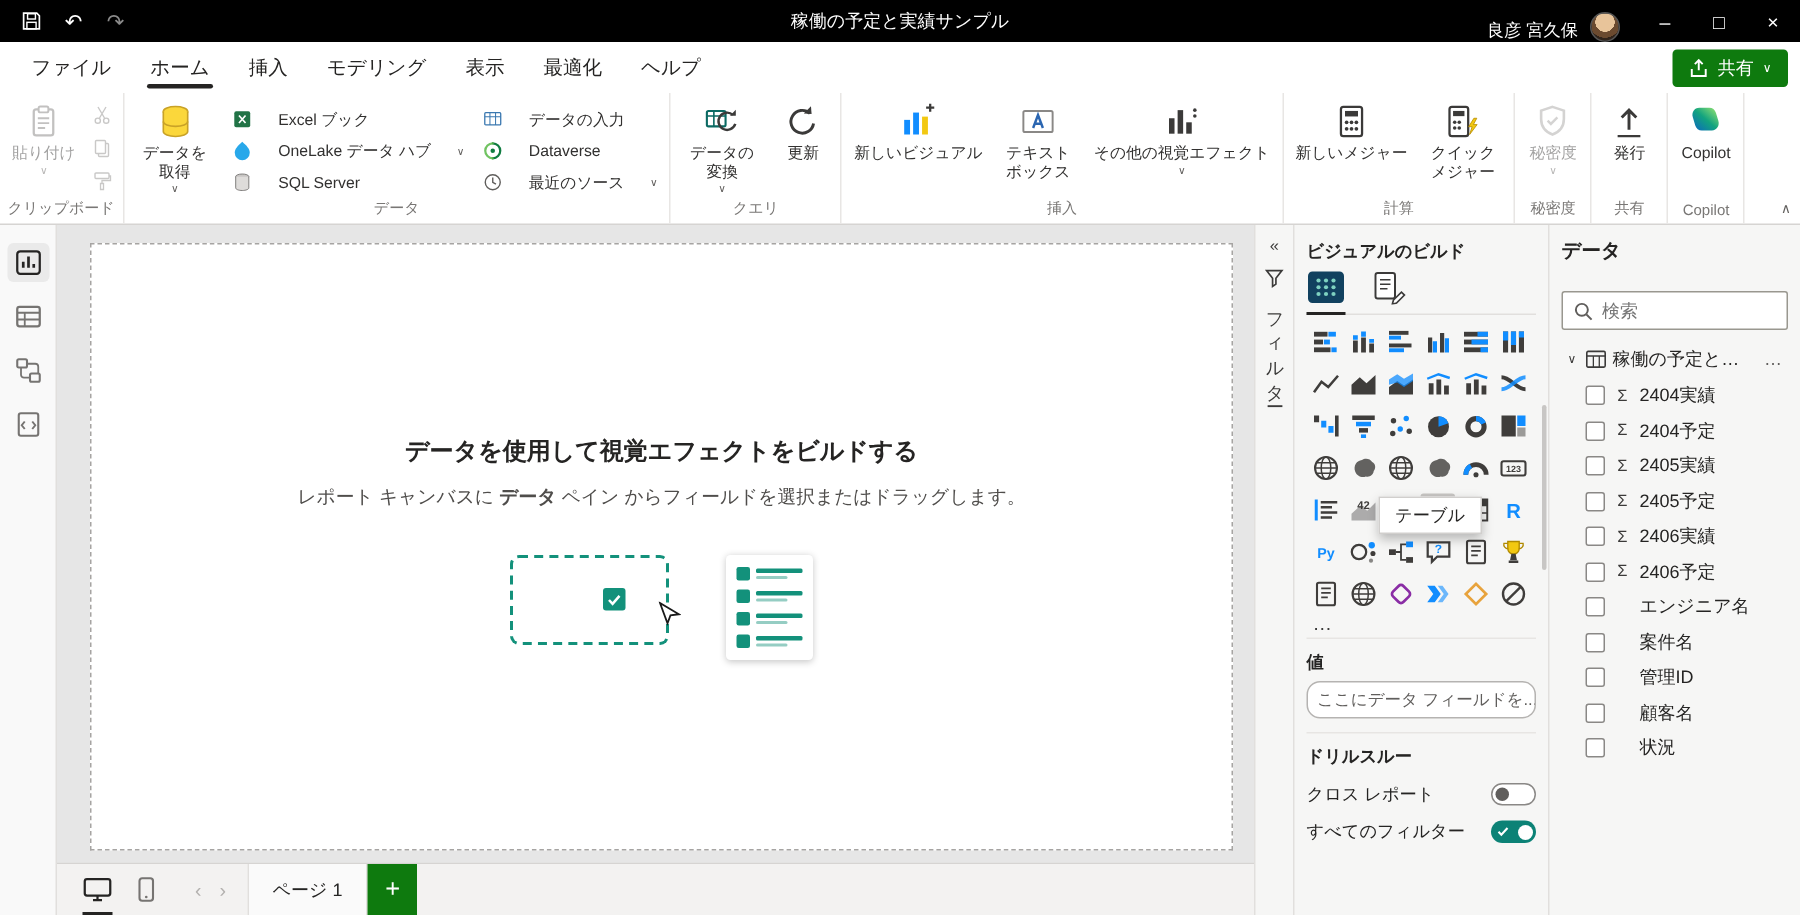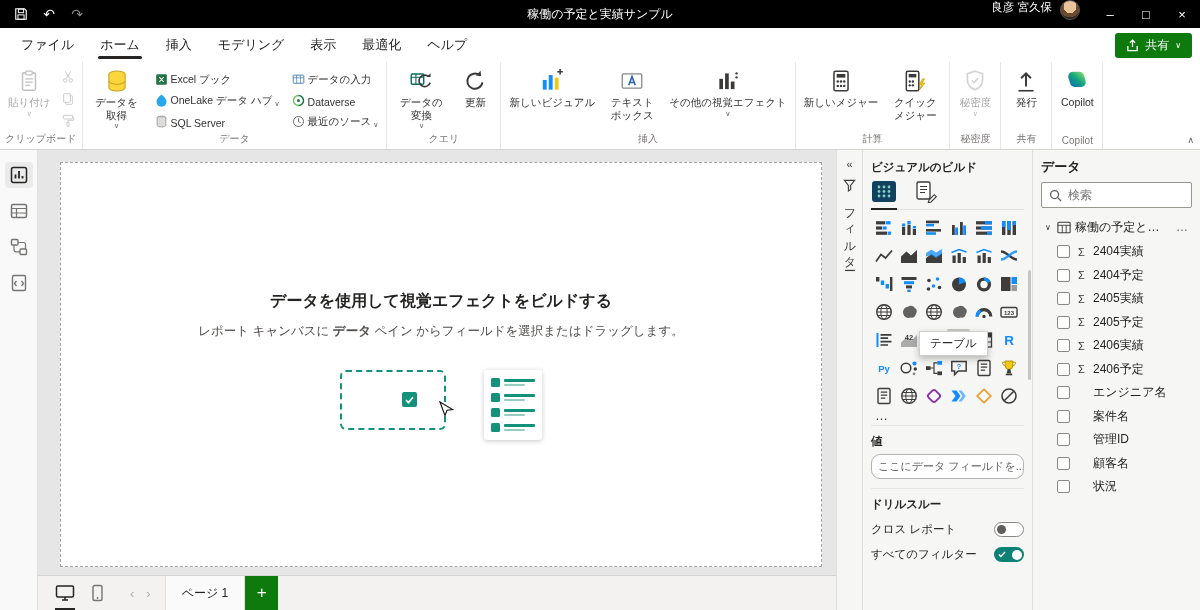--- a/index.html
+++ b/index.html
@@ -7,21 +7,21 @@
 html,body{width:1200px;height:610px;overflow:hidden}
 body{font-family:"Liberation Sans","DejaVu Sans",sans-serif;background:#e6e6e6;position:relative;color:#252423;font-size:12px}
 svg{display:block}
 
 
 #titlebar{position:absolute;top:0;left:0;right:0;height:28px;background:#000;display:flex;align-items:center;color:#fff;z-index:20}
 .tb-left{display:flex;align-items:center;gap:2px;padding-left:8px}
 .tb-ic{width:26px;height:22px;display:flex;align-items:center;justify-content:center;font-size:14px;cursor:pointer;border-radius:2px}
 .tb-ic.disabled{color:#8b8b8b;cursor:default}
 .tb-title{position:absolute;left:200px;right:200px;text-align:center;font-size:12px;pointer-events:none;white-space:nowrap}
-.tb-right{margin-left:auto;display:flex;align-items:flex-start;height:100%}
+.tb-right{margin-left:auto;display:flex;align-items:flex-end;height:100%}
 .tb-user{font-size:11.5px;margin-right:8px}
 .tb-avatar{width:20px;height:20px;border-radius:50%;background:radial-gradient(circle at 50% 32%,#e8c49a 0 42%,#6b4a2f 43% 68%,#30231a 69%);margin-right:12px;cursor:pointer;border:1px solid #555}
 .tb-win{width:36px;height:100%;display:flex;align-items:center;justify-content:center;font-size:13px;cursor:pointer}
 
 
 #menubar{position:absolute;top:28px;left:0;right:0;height:34px;background:#fff;display:flex;align-items:center;padding:0 8px;z-index:19}
 #menu-tabs{display:flex;height:100%}
 .menu-tab{padding:0 13px;display:flex;align-items:center;font-size:13px;position:relative;cursor:pointer}
 .menu-tab.active{font-weight:400}
 .menu-tab.active::after{content:"";position:absolute;left:11px;right:11px;bottom:3px;height:3px;background:#252423;border-radius:2px}
@@ -36,21 +36,21 @@
 .rgroup-label{font-size:10px;color:#797775;text-align:center;padding-bottom:3px;white-space:nowrap}
 .rbig{display:flex;flex-direction:column;align-items:center;padding:3px 4px 0;border-radius:3px;cursor:pointer;min-width:42px}
 .rbig.disabled{opacity:.45;cursor:default}
 .rbig .ricon{height:27px;display:flex;align-items:center}
 .rlbl{font-size:10.5px;line-height:1.2;margin-top:2px;text-align:center;white-space:nowrap;color:#323130}
 .rlbl.wrap{white-space:normal;max-width:52px}
 .rchev{font-size:7px;color:#605e5c;margin-top:1px}
 .rstack{display:flex;flex-direction:column;gap:3px;padding-top:3px}
 .rstack-item{width:20px;height:19px;display:flex;align-items:center;justify-content:center;opacity:.4}
 .rcol{display:flex;flex-direction:column;gap:4px;padding-top:7px}
-.ritem{display:flex;align-items:flex-end;gap:2px;font-size:10.5px;color:#323130;cursor:pointer;padding:1px 4px;border-radius:2px;white-space:nowrap}
+.ritem{display:flex;align-items:center;gap:17px;font-size:10.5px;color:#323130;cursor:pointer;padding:1px 4px;border-radius:2px;white-space:nowrap}
 .ritem-chev{font-size:7px;color:#605e5c}
 #ribbon-collapse{position:absolute;right:6px;bottom:4px;font-size:9px;color:#605e5c;cursor:pointer}
 
 
 #main{position:absolute;top:150px;bottom:0;left:0;right:0;display:flex}
 #view-sidebar{width:38px;background:#f9f9f9;border-right:1px solid #e1dfdd;display:flex;flex-direction:column;align-items:center;padding-top:12px;gap:10px;flex:none}
 .sb-item{width:28px;height:26px;border-radius:4px;display:flex;align-items:center;justify-content:center;cursor:pointer}
 .sb-item.active{background:#eaeaea}
 
 #center{flex:1;display:flex;flex-direction:column;min-width:0}
@@ -101,21 +101,21 @@
 .toggle{width:30px;height:15px;border-radius:8px;position:relative;cursor:pointer;flex:none}
 .toggle.off{border:1px solid #8a8886;background:#fff}
 .toggle.off .knob{position:absolute;left:2px;top:2px;width:9px;height:9px;border-radius:50%;background:#605e5c}
 .toggle.on{background:var(--toggle-on)}
 .toggle.on .knob{position:absolute;right:2px;top:2.5px;width:10px;height:10px;border-radius:50%;background:#fff}
 .toggle.on svg{position:absolute;left:4px;top:4px}
 .vp-scrollbar{position:absolute;right:1px;top:120px;width:3px;height:110px;background:#c8c6c4;border-radius:2px;cursor:pointer}
 
 
 #data-pane{width:168px;background:#f6f6f5;border-left:1px solid #e1dfdd;padding:6px 8px 0;overflow:hidden;flex:none}
-.search-box{margin-top:4px;height:26px;background:#fff;border:1px solid #99978f;border-radius:2px;display:flex;align-items:center;gap:6px;padding:0 7px}
+.search-box{margin-top:16px;height:26px;background:#fff;border:1px solid #99978f;border-radius:2px;display:flex;align-items:center;gap:6px;padding:0 7px}
 .search-box input{border:none;outline:none;flex:1;font-size:12px;font-family:inherit;background:transparent;color:#252423;min-width:0}
 .table-row{display:flex;align-items:center;gap:4px;height:26px;margin-top:6px;font-size:12px;cursor:pointer;padding:0 2px;border-radius:2px}
 .tr-chev{font-size:8px;color:#3b3a39;width:10px;text-align:center}
 .tr-name{flex:1;overflow:hidden;white-space:nowrap;text-overflow:ellipsis}
 .tr-more{color:#605e5c;font-size:12px;padding:0 2px;cursor:pointer}
 #field-list{margin-left:14px}
 .field-row{display:flex;align-items:center;gap:6px;height:23.5px;font-size:12px;cursor:pointer;border-radius:2px;padding:0 2px}
 .checkbox{width:13px;height:13px;border:1px solid #8a8886;border-radius:2px;background:#fff;flex:none}
 .sigma{width:11px;color:#3b3a39;font-size:11px;flex:none;text-align:center}
 .field-label{white-space:nowrap;overflow:hidden;text-overflow:ellipsis}

